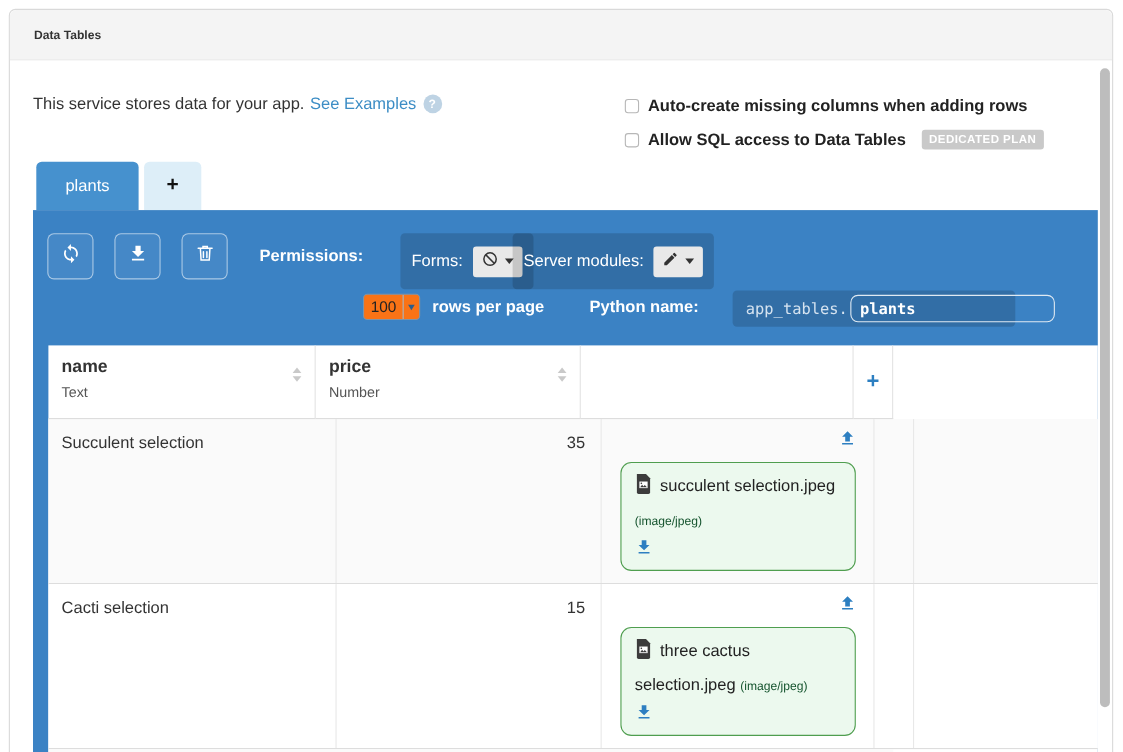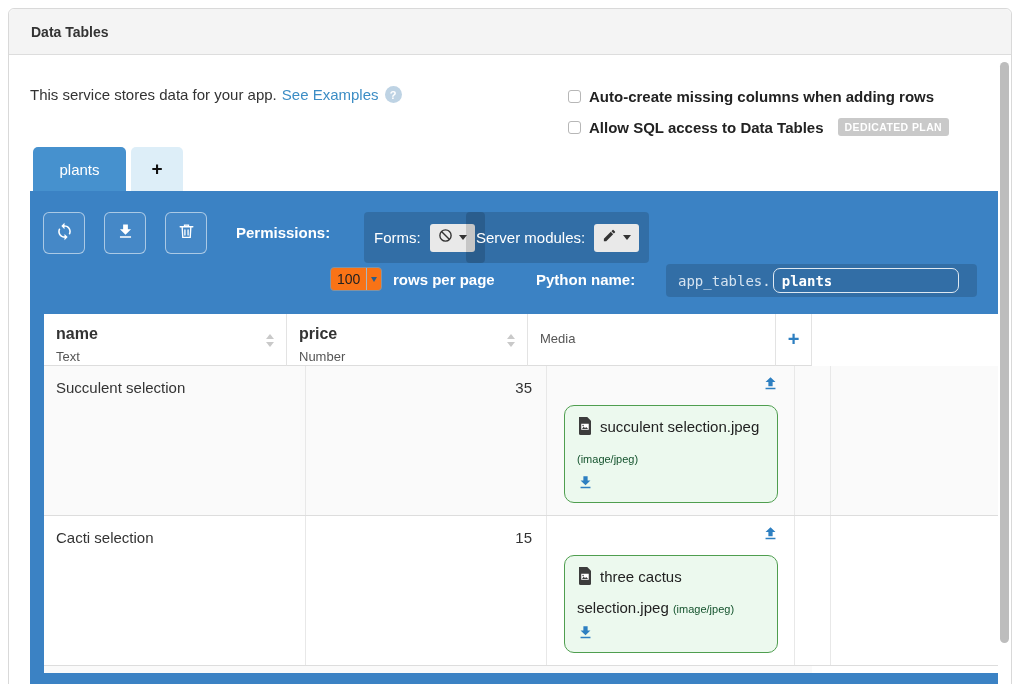--- a/index.html
+++ b/index.html
@@ -15,21 +15,21 @@
   *{box-sizing:border-box;margin:0;padding:0}
   html,body{width:1021px;height:684px;overflow:hidden;background:#fff;
     font-family:"Liberation Sans",sans-serif;color:#333;position:relative}
   .abs{position:absolute}
 
   
   .outer{left:8px;top:8px;width:1004px;height:700px;border:1px solid #d9d9d9;
     border-radius:6px;background:#fff}
   .panel-header{height:46px;background:#f4f4f4;border-bottom:1px solid #ddd;
     border-radius:6px 6px 0 0;display:flex;align-items:center;padding-left:22px}
-  .panel-title{font-size:14px;font-weight:bold;color:#333}
+  .panel-title{font-size:11px;font-weight:bold;color:#333}
 
   
   .scroll-thumb{left:1000px;top:62px;width:9px;height:581px;background:#bdbdbd;border-radius:5px}
 
   
   .intro{left:30px;top:86px;font-size:15px;display:flex;align-items:center;white-space:nowrap}
   .intro a{color:var(--link-blue);text-decoration:none;margin-left:5px;cursor:pointer}
   .help-circle{display:inline-flex;align-items:center;justify-content:center;
     width:17px;height:17px;border-radius:50%;background:#bed3e4;color:#fff;
     font-size:11px;font-weight:bold;margin-left:6px;cursor:pointer}
@@ -67,31 +67,31 @@
   .caret{width:0;height:0;border-left:4px solid transparent;border-right:4px solid transparent;
     border-top:5px solid #333}
 
   .select100{left:300px;top:76px;width:52px;height:24px;background:#f97316;border:1px solid #7f93a6;
     border-radius:4px;display:flex;align-items:stretch;cursor:pointer;overflow:hidden}
   .select-val{flex:1;font-size:14px;color:#222;display:flex;align-items:center;padding-left:6px}
   .select-caret{width:15px;border-left:1px solid #a9b6c2;display:flex;align-items:center;
     justify-content:center}
   .select-caret .caret{border-top-color:#2a5d8c;border-left-width:3.5px;border-right-width:3.5px}
 
-  .py-group{left:636px;top:73px;width:311px;height:33px;background:rgba(0,0,0,.15);
+  .py-group{left:636px;top:73px;width:257px;height:33px;background:rgba(0,0,0,.15);
     border-radius:4px;display:flex;align-items:center;padding-left:12px}
   .py-prefix{font-family:"DejaVu Sans Mono","Liberation Mono",monospace;font-size:14px;color:#d5e3f0}
   .py-input{width:186px;height:25px;margin-left:2px;background:transparent;
     border:1px solid #dfe9f2;border-radius:7px;color:#fff;font-weight:bold;
     font-family:"DejaVu Sans Mono","Liberation Mono",monospace;font-size:14px;
     padding:0 8px;outline:none}
 
   
   .tablewrap{left:14px;top:123px;width:954px;background:#fff}
-  .thead{display:flex;height:52px}
+  .thead{display:flex;height:67px}
   .th{position:relative;border-bottom:1px solid #ddd;border-right:1px solid #e3e3e3;
     padding:11px 12px 0;cursor:pointer}
   .th-name{width:243px}.th-price{width:241px}.th-image{width:248px}
   .th-plus{width:36px;border-bottom:1px solid #ddd;border-right:1px solid #e3e3e3;
     display:flex;align-items:center;justify-content:center;color:var(--icon-blue);
     font-size:20px;font-weight:bold;cursor:pointer}
   .col-name{font-size:16px;font-weight:bold;color:#333}
   .col-type{font-size:13px;color:#555;margin-top:6px}
   .sorter{position:absolute;right:12px;top:20px;display:flex;flex-direction:column;gap:3px;cursor:pointer}
   .tri-up{width:0;height:0;border-left:4.5px solid transparent;border-right:4.5px solid transparent;
@@ -216,21 +216,20 @@
       </div>
       <div class="th th-price">
         <div class="col-name">price</div>
         <div class="col-type">Number</div>
         <span class="sorter">
             <span class="tri-up"></span>
             <span class="tri-down"></span>
           </span>
       </div>
       <div class="th th-image">
-        <div class="col-type">Media</div>
       </div>
       <div class="th-plus">
         <span>+</span>
       </div>
     </div>
 
     <div class="trow row-odd">
       <div class="td td-name">Succulent selection</div>
       <div class="td td-price">35</div>
       <div class="td td-image">

